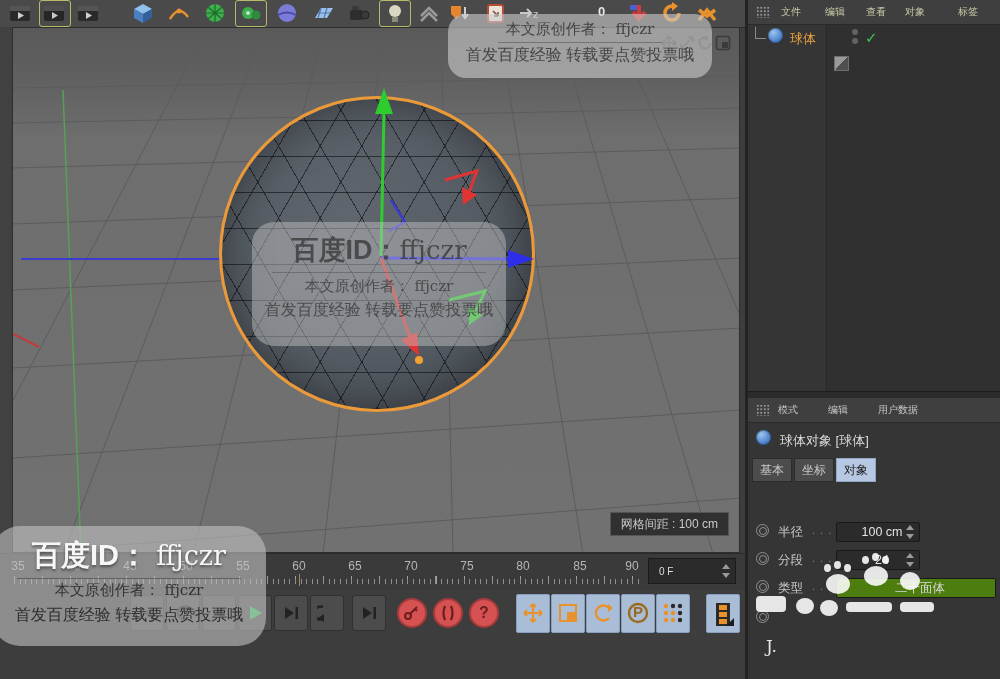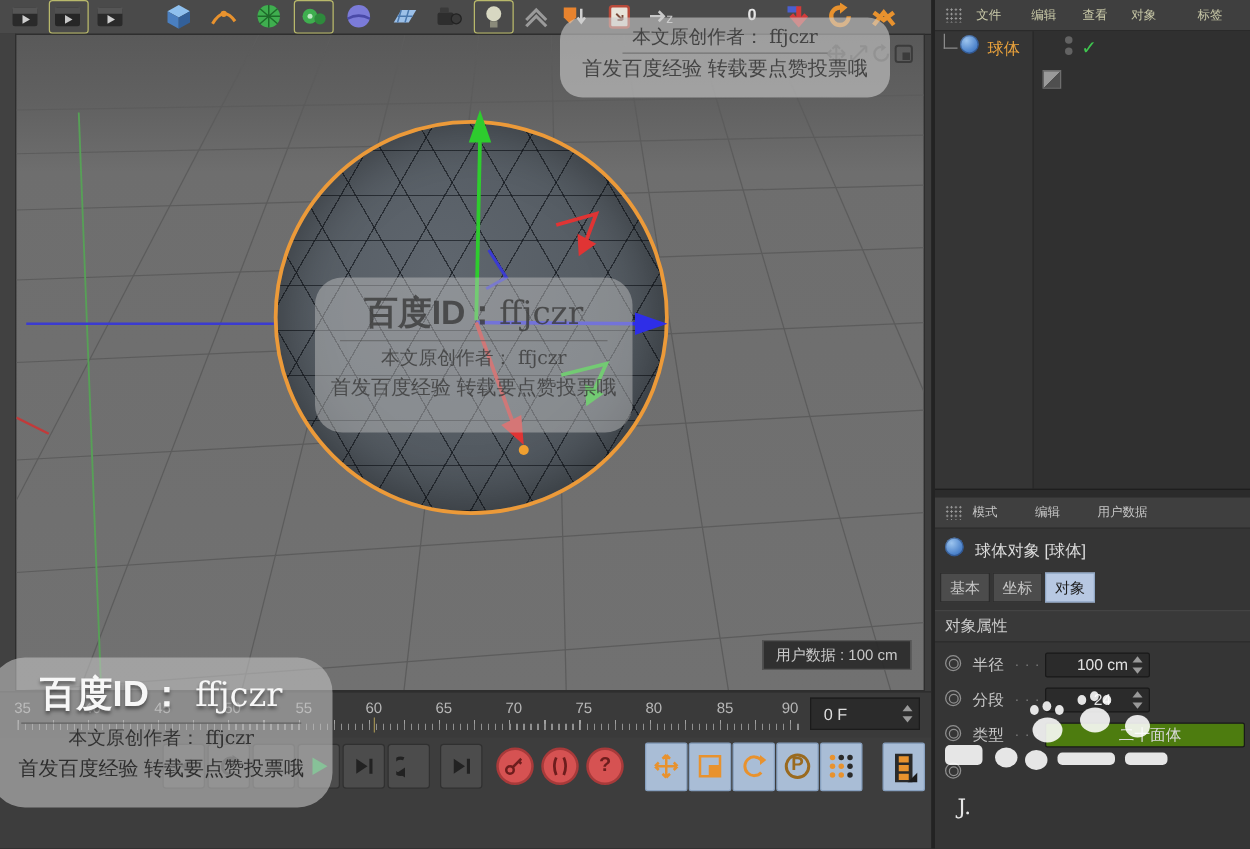--- a/index.html
+++ b/index.html
@@ -33,21 +33,21 @@
   .vnav{position:absolute;top:7px;width:16px;height:16px;}
 
   
   #ruler{left:0;top:553px;width:745px;height:37px;background:#3a3a3a;border-top:1px solid #2b2b2b;}
   .tick{position:absolute;top:5px;transform:translateX(-50%);font-size:12px;color:#b6b6b6;}
   #tickdots{position:absolute;left:14px;top:25px;width:626px;height:5px;
     background:repeating-linear-gradient(90deg,#8f8f8f 0 1px,transparent 1px 5.62px);}
   #tickdots2{position:absolute;left:14px;top:22px;width:626px;height:8px;
     background:repeating-linear-gradient(90deg,#a0a0a0 0 1px,transparent 1px 28.1px);}
   #playmark{position:absolute;left:299px;top:20px;width:1px;height:12px;background:#9a8a50;}
-  .ffield{background:#2b2b2b;border:1px solid #1b1b1b;color:#dedede;font-size:13px;}
+  .ffield{background:#2b2b2b;border:1px solid #1b1b1b;color:#dedede;font-size:10px;}
   #curframe{left:648px;top:4px;width:88px;height:26px;line-height:26px;padding-left:10px;box-sizing:border-box;}
   .stepper{position:absolute;right:4px;top:50%;transform:translateY(-50%);width:9px;height:14px;}
   .stepper::before,.stepper::after{content:"";position:absolute;left:0;border-left:4.5px solid transparent;border-right:4.5px solid transparent;}
   .stepper::before{top:0;border-bottom:5px solid #9a9a9a;}
   .stepper::after{bottom:0;border-top:5px solid #9a9a9a;}
 
   
   #transport{left:0;top:590px;width:745px;height:46px;background:#3d3d3d;}
   #rangeend{left:8px;top:7px;width:112px;height:30px;background:#5c684d;border:1px solid #39422e;
     color:#e4ecd8;font-size:13px;line-height:30px;text-align:center;}
@@ -305,21 +305,21 @@
       </svg>
     <svg class="vnav" style="right:26px" width="16" height="16">
         <path d="M13.5 8 A5.5 5.5 0 1 1 8 2.5" stroke="#3b3b3b" stroke-width="1.8" fill="none"></path>
         <polygon points="8,0 12,3 8,6" fill="#3b3b3b"></polygon>
       </svg>
     <svg class="vnav" style="right:8px" width="16" height="16">
         <rect x="1.5" y="1.5" width="13" height="13" rx="2" fill="none" stroke="#3b3b3b" stroke-width="1.6"></rect>
         <rect x="7" y="7" width="6" height="6" fill="#3b3b3b"></rect>
       </svg>
 
-    <div id="gridlabel" class="abs">用户数据 : 100 cm</div>
+    <div id="gridlabel" class="abs">网格间距 : 100 cm</div>
   </div>
 
   <div id="ruler" class="abs">
     <span class="tick" style="left:18px">35</span>
     <span class="tick" style="left:74px">40</span>
     <span class="tick" style="left:130px">45</span>
     <span class="tick" style="left:186px">50</span>
     <span class="tick" style="left:243px">55</span>
     <span class="tick" style="left:299px">60</span>
     <span class="tick" style="left:355px">65</span>
@@ -472,23 +472,20 @@
       <span style="left:80px;color:#c6c6c6">编辑</span>
       <span style="left:130px;color:#c6c6c6">用户数据</span>
     </div>
     <div id="am-title">
       <div class="sph-ico" style="left:8px;top:4px"></div>
       <span>球体对象 [球体]</span>
     </div>
     <div class="tab" style="left:4px">基本</div>
     <div class="tab" style="left:46px">坐标</div>
     <div class="tab active" style="left:88px">对象</div>
-    <div id="am-section">
-      <span>对象属性</span>
-    </div>
 
     <div class="prow" style="top:520px">
       <div class="radio"></div>
       <span class="plabel">半径</span>
       <span class="pleader">. . .</span>
       <div class="pinput" style="width:84px">
         <span>100 cm</span>
         <span class="stepper"></span>
       </div>
     </div>

